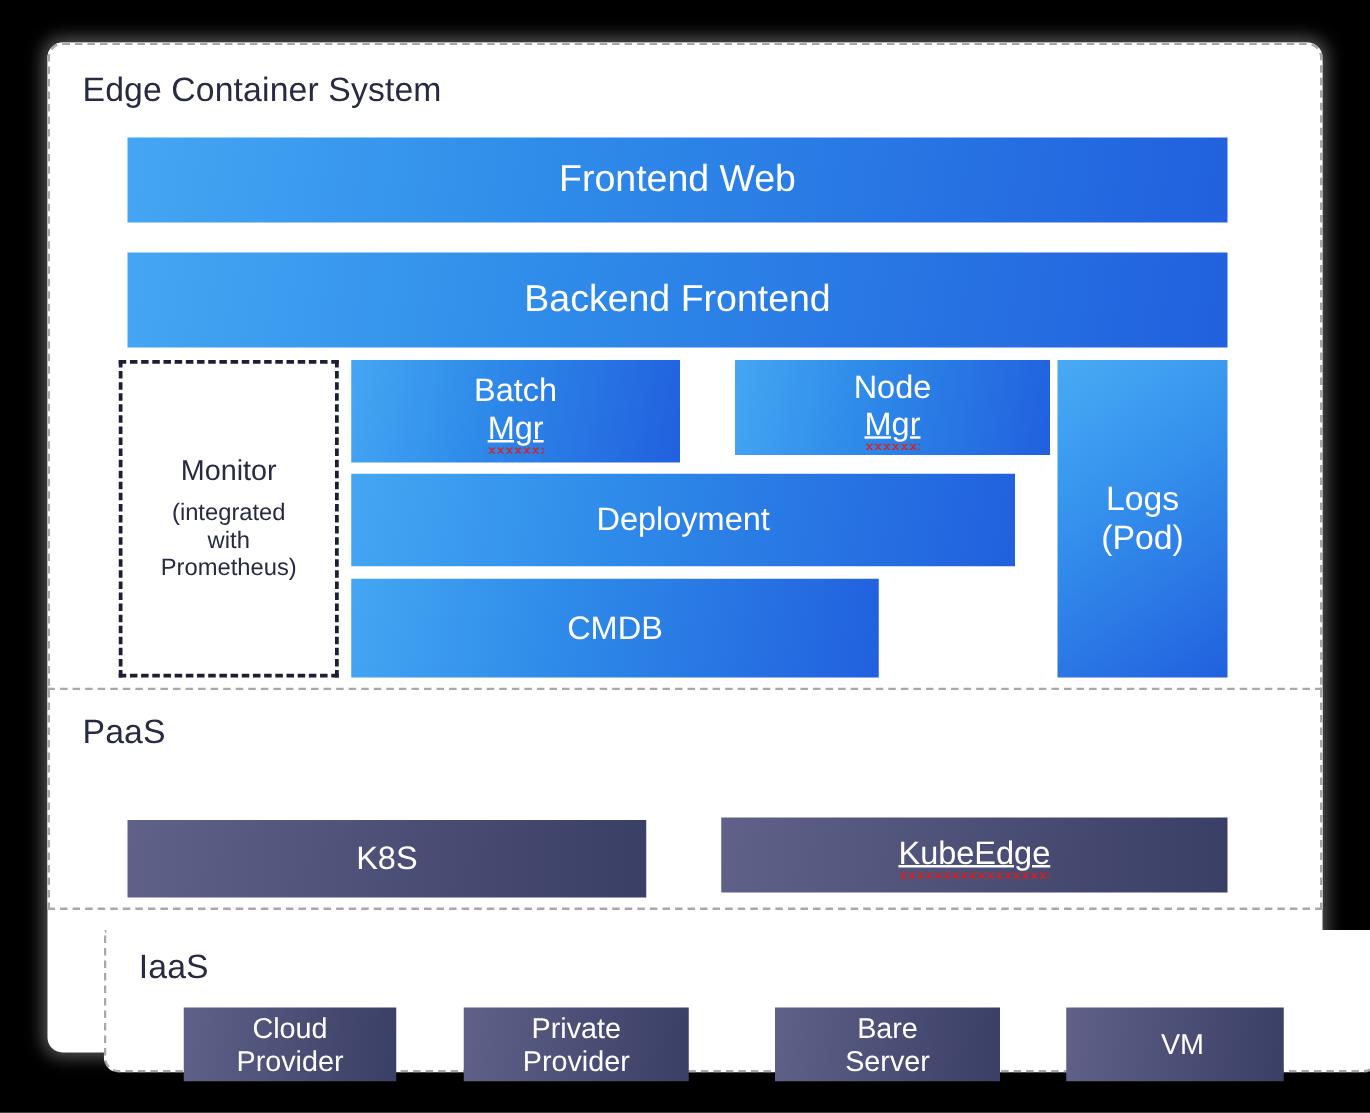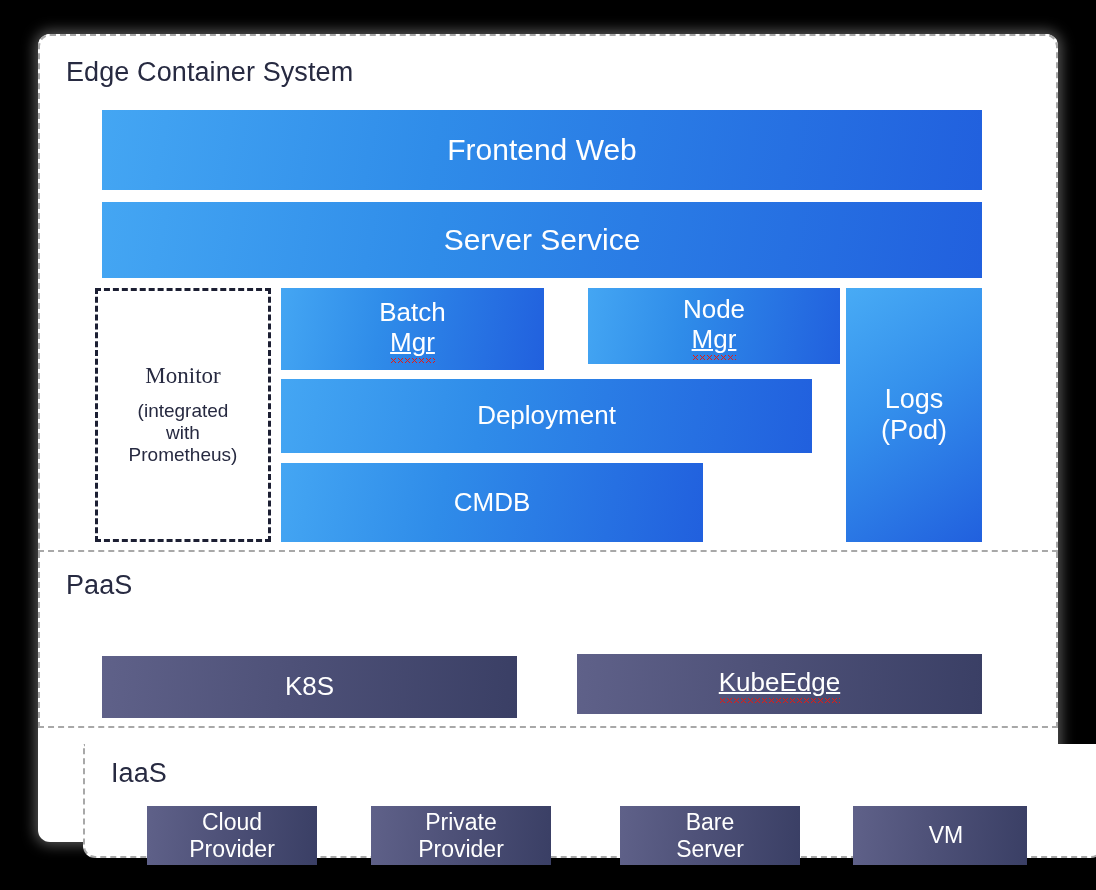--- a/index.html
+++ b/index.html
@@ -75,34 +75,34 @@
   }
   .blue-diag {
     background: linear-gradient(145deg, #48abf5 0%, #3490ec 42%, #2160de 100%);
   }
   .slate {
     background: linear-gradient(95deg, #5f6189 0%, #4e5178 45%, #3a3f65 100%);
     border-radius: 0;
   }
 
   
-  .b-frontend  { left: 62px;  top: 74px;  width: 880px; height: 80px;  font-size: 30px; }
+  .b-frontend  { left: 62px;  top: 74px;  width: 880px; height: 68px;  font-size: 30px; }
   .b-backend   { left: 62px;  top: 166px; width: 880px; height: 76px;  font-size: 30px; }
 
   .b-monitor {
     left: 55px; top: 252px; width: 176px; height: 254px;
     border: 3px dashed #1c1f33;
     border-image: none;
     background: #ffffff;
     color: #272a41;
     flex-direction: column;
     justify-content: center;
     font-size: 23px;
   }
-  .b-monitor .m-title { font-size: 23px; margin-bottom: 10px; font-family: Liberation Serif, serif; }
+  .b-monitor .m-title { font-size: 23px; margin-bottom: 10px; }
   .b-monitor .m-sub   { font-size: 19px; line-height: 1.18; }
 
   .b-batch      { left: 241px; top: 252px; width: 263px; height: 82px;  font-size: 26px; }
   .b-node       { left: 548px; top: 252px; width: 252px; height: 76px;  font-size: 26px; }
   .b-deployment { left: 241px; top: 343px; width: 531px; height: 74px;  font-size: 26px; }
   .b-cmdb       { left: 241px; top: 427px; width: 422px; height: 79px;  font-size: 26px; }
   .b-logs       { left: 806px; top: 252px; width: 136px; height: 254px; font-size: 27px; }
 
   
   .b-k8s       { left: 62px;  top: 104px; width: 415px; height: 62px; font-size: 26px; }
@@ -144,21 +144,21 @@
   <div class="card">
 
     <section class="tier tier-edge">
       <div class="tier-title">Edge Container System</div>
 
       <div class="blk blue b-frontend">
         <span>Frontend Web</span>
       </div>
 
       <div class="blk blue b-backend">
-        <span>Server Service</span>
+        <span>Backend Frontend</span>
       </div>
 
       <div class="blk b-monitor">
         <span class="m-title">Monitor</span>
         <span class="m-sub">(integrated</span>
         <span class="m-sub">with</span>
         <span class="m-sub">Prometheus)</span>
       </div>
 
       <div class="blk blue b-batch">

